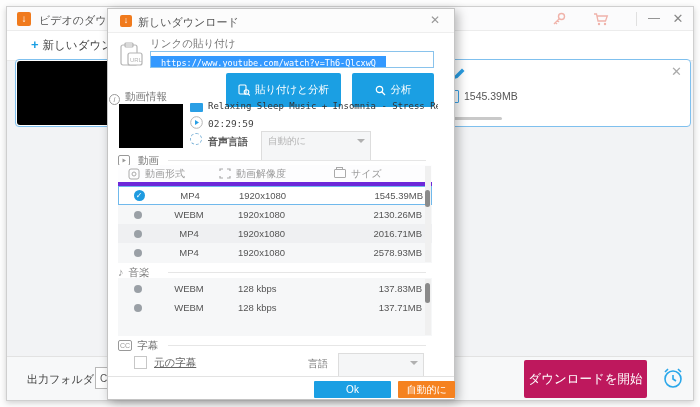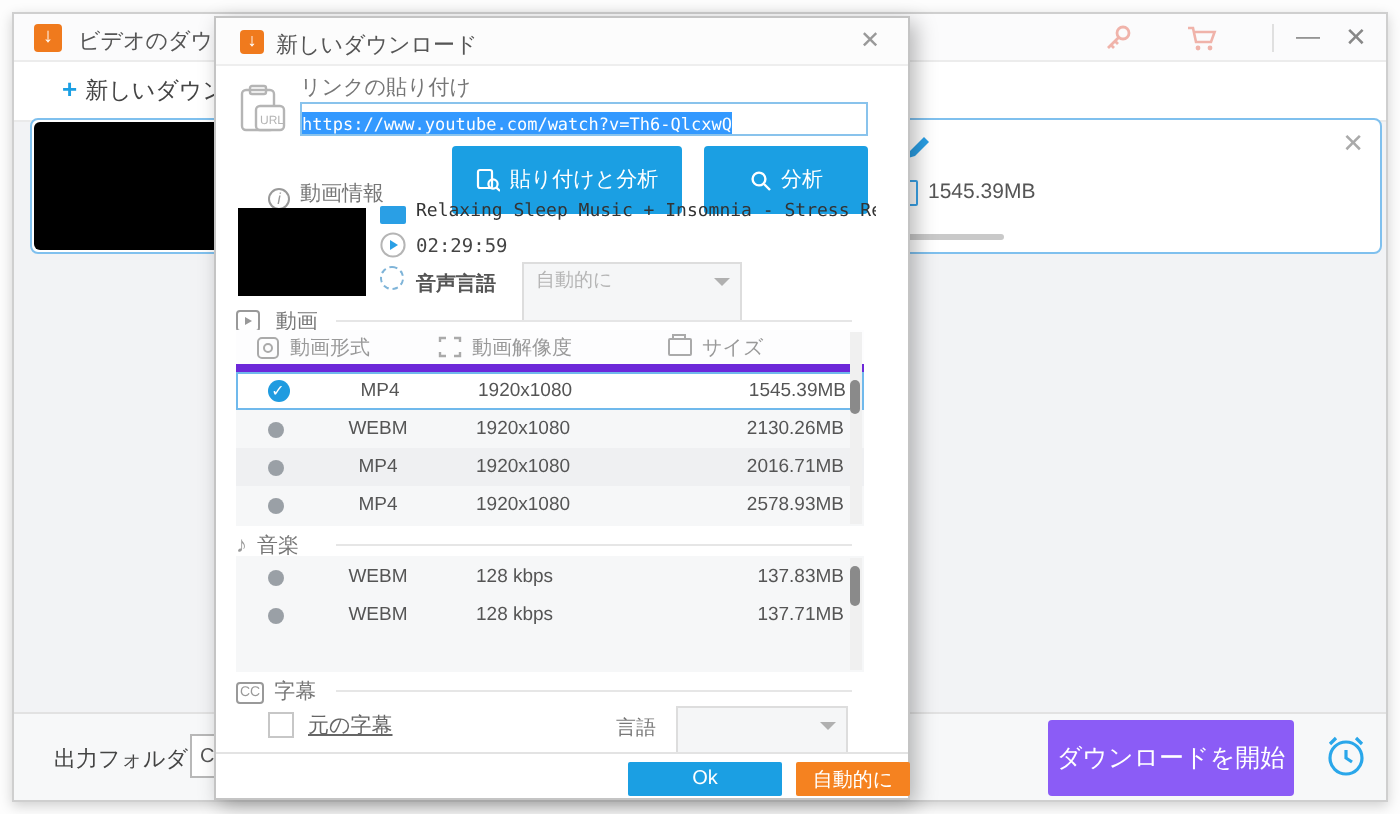--- a/index.html
+++ b/index.html
@@ -29,37 +29,37 @@
   .task-size { position:absolute; left:448px; top:30px; font-size:10.5px; color:#555; }
   .file-ic { position:absolute; left:432px; top:30px; width:11px; height:13px; border:1px solid #3aa3e8; border-radius:1px; }
   .task-close { position:absolute; right:8px; top:4px; color:#aaa; font-size:13px; }
   .task-prog { position:absolute; left:176px; top:57px; width:310px; height:3px; background:#c9c9c9; border-radius:2px; }
 
   
   .bottombar { position:absolute; left:0; bottom:0; right:0; height:44px; background:#f7f8f9; border-top:1px solid #e2e2e2; }
   .out-label { position:absolute; left:20px; top:15px; font-size:11px; color:#444; }
   .out-input { position:absolute; left:88px; top:10px; width:130px; height:22px; background:#fff; border:1px solid #b8b8b8;
                font-size:10px; color:#555; padding:0 4px; font-family:"Liberation Sans",sans-serif; }
-  .start-btn { position:absolute; right:46px; top:3px; width:123px; height:38px; background:#8b5cf6; color:#fff;
+  .start-btn { position:absolute; right:46px; top:3px; width:123px; height:38px; background:#be185d; color:#fff;
                font-size:12.5px; border:none; border-radius:2px; font-family:"Liberation Sans",sans-serif; }
   .clock { position:absolute; right:8px; top:9px; width:24px; height:24px; }
 
   
   .modal { position:absolute; left:107px; top:8px; width:348px; height:392px; background:#fff;
            border:1px solid #c4c4c4; box-shadow:3px 3px 10px rgba(0,0,0,.28); }
   .m-titlebar { position:absolute; left:0; top:0; right:0; height:24px; background:#fcfcfc; border-bottom:1px solid #eee; }
   .m-icon { position:absolute; left:12px; top:6px; width:12px; height:12px; background:#f07a1d; border-radius:2px;
             color:#fff; font-size:9px; line-height:11px; text-align:center; font-weight:bold; }
   .m-title { position:absolute; left:30px; top:6px; font-size:11px; color:#555; }
   .m-close { position:absolute; right:10px; top:4px; width:18px; height:16px; color:#999; font-size:12px; text-align:center; }
 
   .clip-ic { position:absolute; left:10px; top:32px; width:26px; height:28px; }
   .link-label { position:absolute; left:42px; top:28px; font-size:10.5px; color:#888; }
   .url-box { position:absolute; left:42px; top:42px; width:284px; height:17px; border:1px solid #89c3ec; background:#fff; overflow:hidden; }
-  .url-text { display:inline-block; background:#3399ff; color:#fff; font-size:8.5px; line-height:15px; padding:0 0;
+  .url-text { display:inline-block; background:#3399ff; color:#fff; font-size:8.5px; line-height:15px; padding:0 10px;
               font-family:"DejaVu Sans Mono",monospace; white-space:nowrap; }
   .blue-btn { position:absolute; height:34px; background:#1b9fe3; color:#fff; font-size:10.5px; border-radius:2px;
               display:flex; align-items:center; justify-content:center; gap:5px; }
   .paste-btn { left:118px; top:64px; width:115px; }
   .analyze-btn { left:244px; top:64px; width:82px; }
 
   .sec-head { position:absolute; font-size:10.5px; color:#777; white-space:nowrap; }
   .sec-line { position:absolute; height:1px; background:#e6e6e6; width:258px; left:60px; }
   .circ-i { display:inline-block; width:11px; height:11px; border:1px solid #999; border-radius:50%; color:#999;
             font-size:8px; line-height:10px; text-align:center; vertical-align:-2px; margin-right:5px; font-style:italic; }
@@ -194,21 +194,21 @@
     <span>貼り付けと分析</span>
   </div>
   <div class="blue-btn analyze-btn">
     <svg width="11" height="11" viewBox="0 0 11 11">
         <circle cx="4.5" cy="4.5" r="3.2" fill="none" stroke="#fff" stroke-width="1.2"></circle>
         <path d="M7 7 L10 10" stroke="#fff" stroke-width="1.2"></path>
       </svg>
     <span>分析</span>
   </div>
 
-  <div class="sec-head" style="left:26px; top:81px;"><span class="circ-i">i</span><span>動画情報</span></div>
+  <div class="sec-head" style="left:1px; top:81px;"><span class="circ-i">i</span><span>動画情報</span></div>
   <div class="v-thumb"></div>
   <div class="vt-ic"></div>
   <div class="v-title">Relaxing Sleep Music + Insomnia - Stress Relief...</div>
   <div class="play-ic">
     <svg width="13" height="13" viewBox="0 0 13 13">
         <circle cx="6.5" cy="6.5" r="5.8" fill="none" stroke="#b5b5b5" stroke-width="1"></circle>
         <path d="M5 4 L9 6.5 L5 9z" fill="#2a9fe5"></path>
       </svg>
   </div>
   <div class="v-dur">02:29:59</div>

